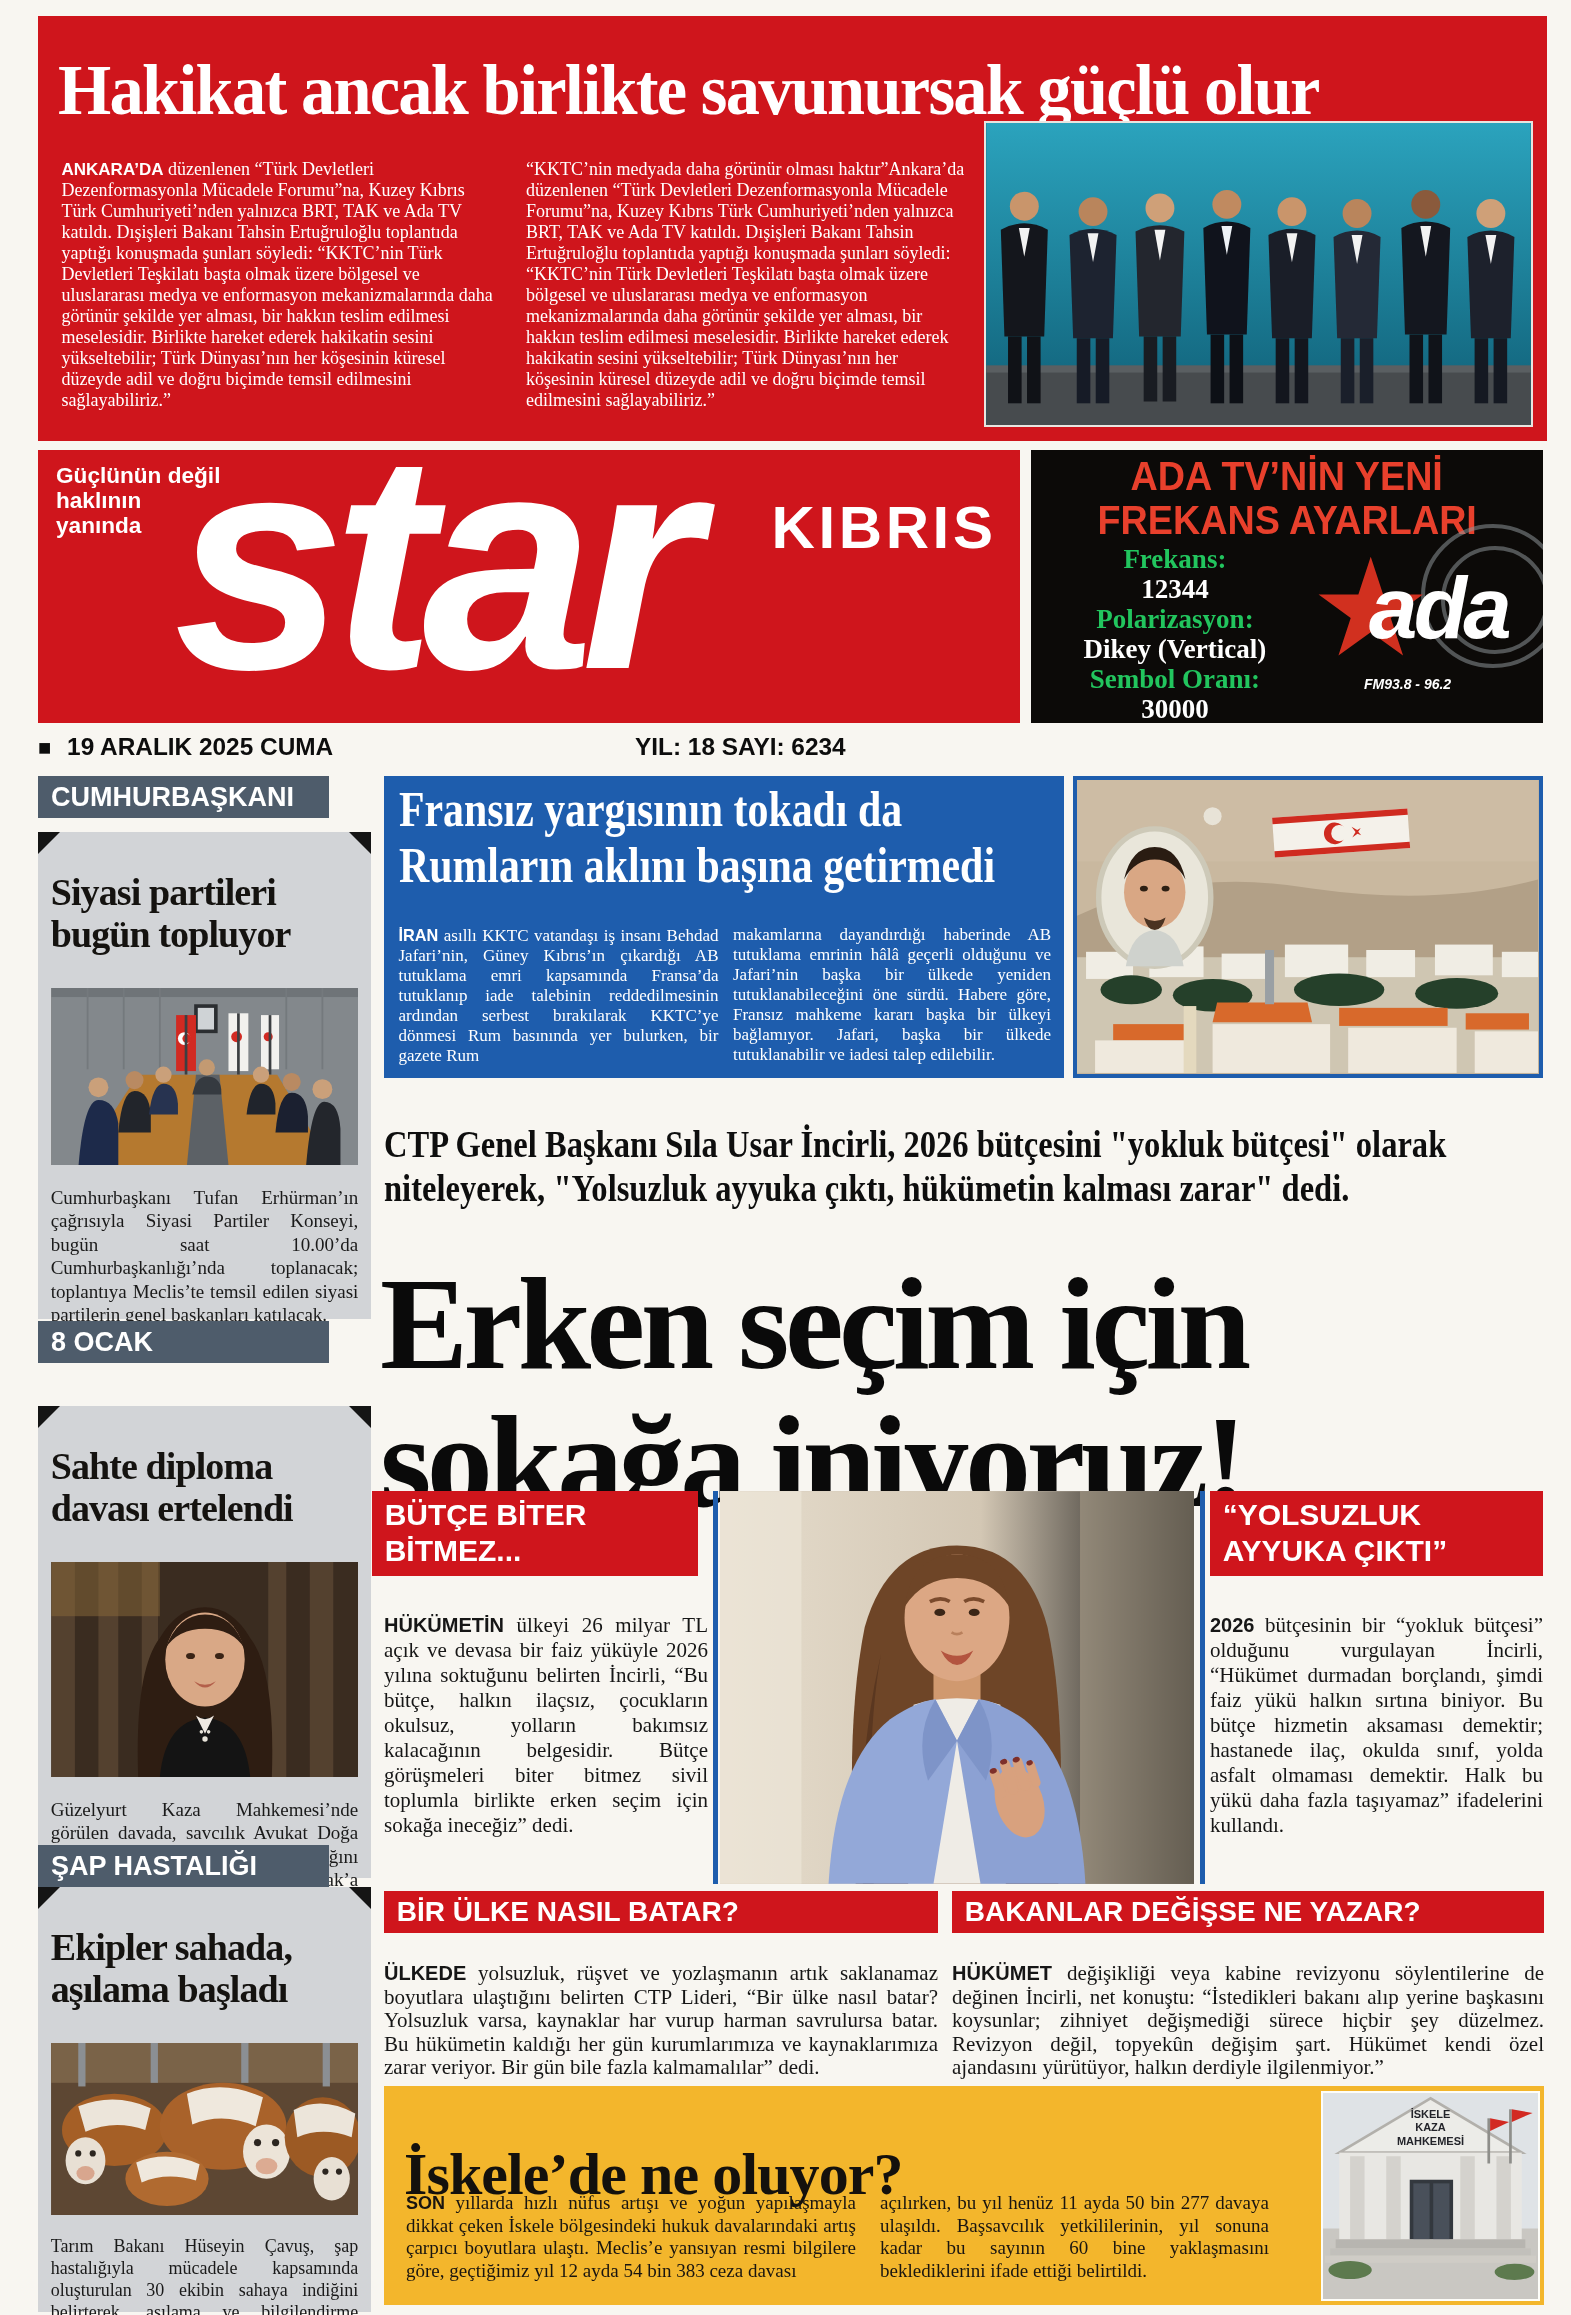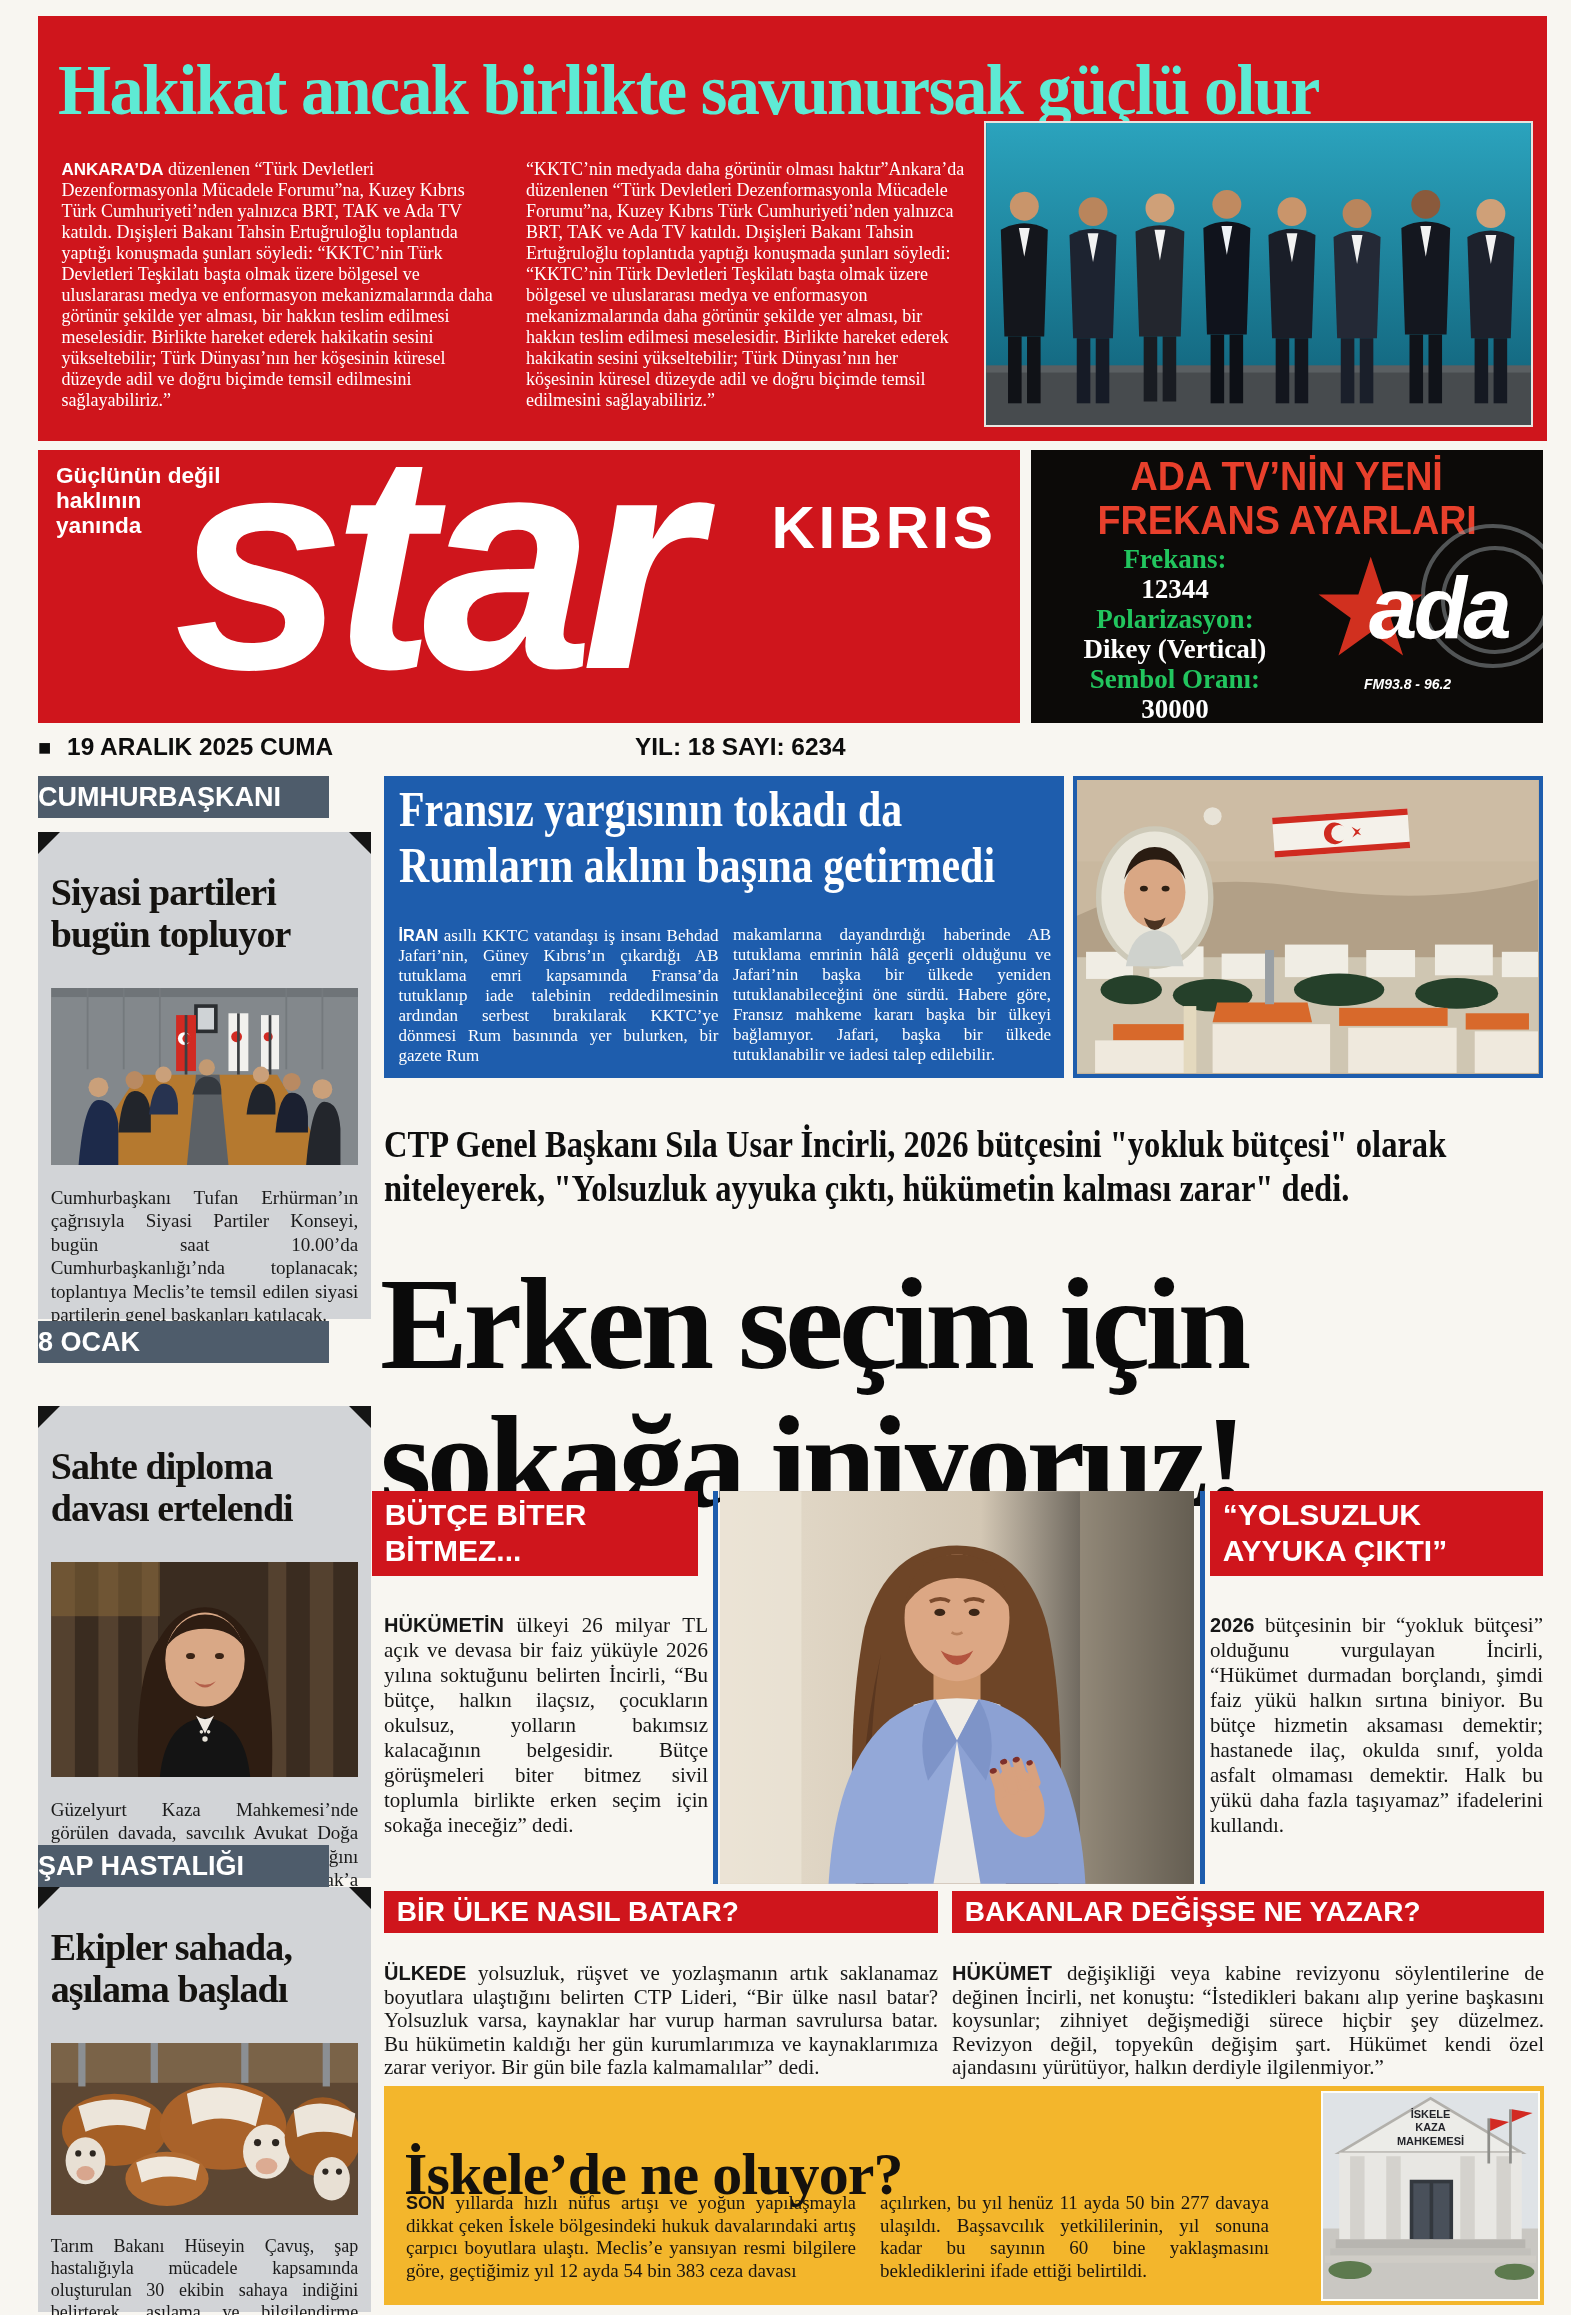--- a/index.html
+++ b/index.html
@@ -3,21 +3,21 @@
 <meta charset="utf-8">
 <style>
   html,body{margin:0;padding:0;background:#e9e7e2;}
   #page{position:relative;width:1571px;height:2316px;background:#f8f6f1;margin:0 auto;overflow:hidden;
         font-family:"Liberation Serif",serif;color:#111;}
   .abs{position:absolute;}
   .cond{display:inline-block;transform-origin:0 50%;white-space:nowrap;}
 
   
   .banner{left:38px;top:16.3px;width:1509px;height:425px;background:#cf151c;}
-  .b-headline{left:20px;top:1.8px;width:1475px;color:#5eead4;font-weight:bold;font-size:72px;line-height:89px;letter-spacing:-1.8px;margin-top:28px;}
+  .b-headline{left:20px;top:1.8px;width:1475px;color:#ffffff;font-weight:bold;font-size:72px;line-height:89px;letter-spacing:-1.8px;margin-top:28px;}
   .b-headline .cond{transform:scaleX(.95);}
   .b-col{top:125px;width:441px;color:#fff;font-size:18px;line-height:21px;text-align:left;}
   .b-col b{font-family:"Liberation Sans",sans-serif;font-size:17px;}
   .b-c1{left:23.5px;}
   .b-c2{left:488px;}
   .b-photo{left:948px;top:107px;width:545px;height:302px;background:#17707f;outline:2.7px solid #e9e5e0;overflow:hidden;}
 
   
   .mast-red{left:38px;top:450px;width:982px;height:273px;background:#cf151c;overflow:hidden;}
   .slogan{left:18px;top:12.7px;width:172px;color:#fff;font-weight:bold;font-size:22.6px;line-height:25px;font-family:"Liberation Sans",sans-serif;}
@@ -35,21 +35,21 @@
   .ada-fm{left:47px;top:134px;color:#fff;font-style:italic;font-weight:bold;font-size:14px;font-family:"Liberation Sans",sans-serif;}
   .ada-arc{border:4.5px solid #8d9398;border-radius:50%;opacity:.55;}
 
   
   .dateline{left:38px;top:733px;width:1505px;height:36px;font-family:"Liberation Sans",sans-serif;font-weight:bold;font-size:24.4px;color:#0d0d0d;}
   .dl-issue{position:absolute;left:597px;top:0;}
   .dl-sq{font-size:22px;margin-right:9px;}
 
   
   .kicker{width:291px;height:42px;background:#4e5c6b;color:#fff;font-family:"Liberation Sans",sans-serif;
-          font-weight:bold;font-size:27px;line-height:42px;padding-left:0;box-sizing:border-box;}
+          font-weight:bold;font-size:27px;line-height:42px;padding-left:13px;box-sizing:border-box;}
   .graybox{width:333px;background:#d2d4d7;}
   .ear{width:0;height:0;position:absolute;top:0;}
   .ear.l{left:0;border-top:22px solid #151515;border-right:22px solid transparent;}
   .ear.r{right:0;border-top:22px solid #151515;border-left:22px solid transparent;}
   .g-head{padding:7.2px 12.7px 1.8px 12.7px;font-weight:bold;font-size:38px;line-height:42px;letter-spacing:-0.9px;color:#151310;}
   .g-photo{margin:5.4px 12.7px 7.2px 12.7px;height:177px;background:#888;overflow:hidden;position:relative;}
   .g-body{padding:1.8px 12.7px 7.2px 12.7px;font-size:19px;line-height:23.5px;text-align:justify;color:#1a1a1a;}
 
   
   .blue-box{left:384px;top:776px;width:680px;height:302px;background:#1e5dad;overflow:hidden;}

